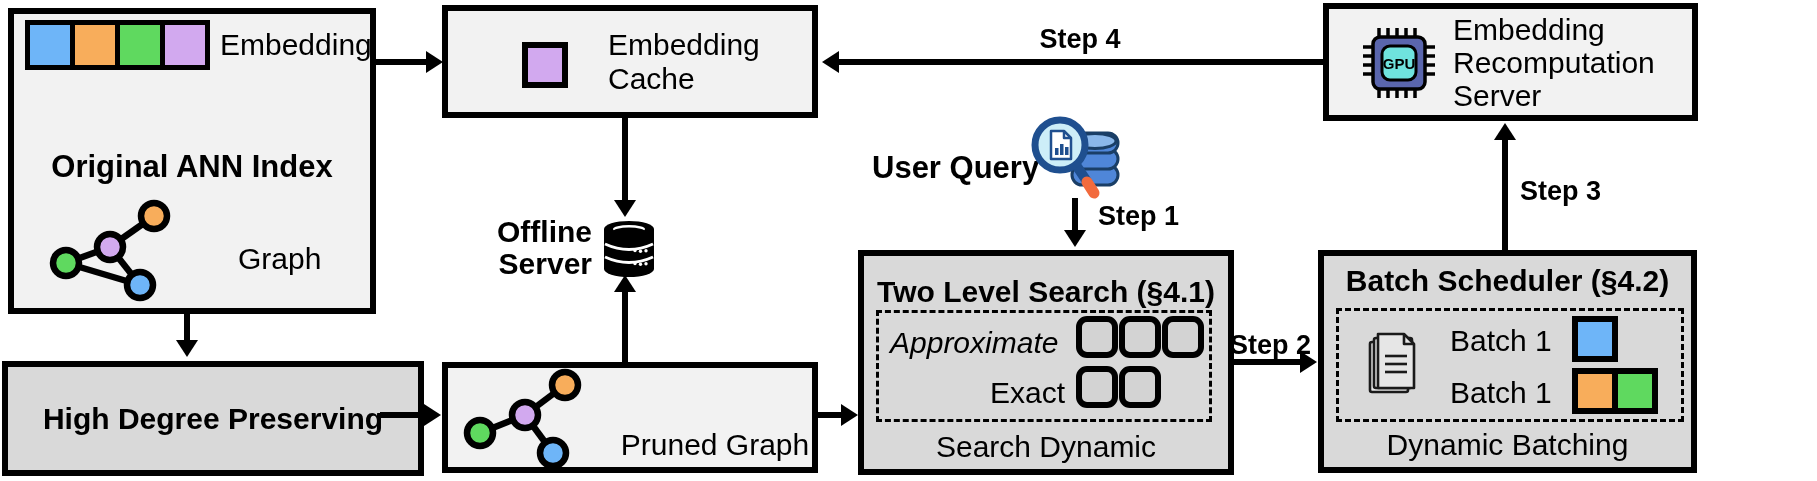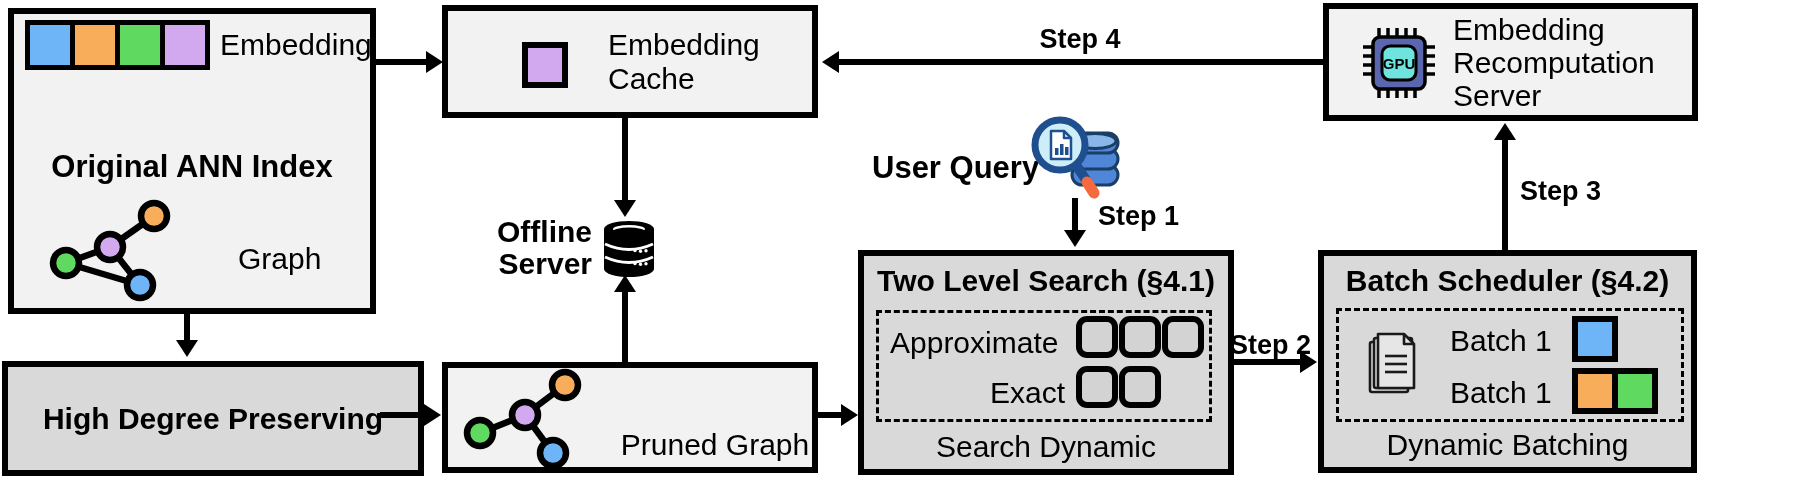--- a/index.html
+++ b/index.html
@@ -123,23 +123,23 @@
     <line x1="57" y1="67" x2="64" y2="78" stroke="var(--handle-tip)" stroke-width="11" stroke-linecap="round"></line>
     <circle cx="30" cy="30" r="25" fill="var(--lens-fill)" stroke="var(--lens-rim)" stroke-width="7"></circle>
     <path d="M21,16 h13 l7,7 v21 h-20 z" fill="#fff" stroke="var(--lens-rim)" stroke-width="2.5" stroke-linejoin="round"></path>
     <path d="M34,16 v7 h7" fill="none" stroke="var(--lens-rim)" stroke-width="2.5" stroke-linejoin="round"></path>
     <rect x="25" y="33" width="3.5" height="7" fill="var(--lens-rim)"></rect>
     <rect x="30" y="29" width="3.5" height="11" fill="var(--lens-rim)"></rect>
     <rect x="35" y="32" width="3.5" height="8" fill="var(--lens-rim)"></rect>
   </svg>
 
   <div class="box bg-gray" style="left:858px;top:250px;width:376px;height:225px;">
-    <div class="txt b30 center" style="top:8px;">Two Level Search (§4.1)</div>
+    <div class="txt b30 center" style="top:19px;">Two Level Search (§4.1)</div>
     <div class="dashed" style="left:12px;top:54px;width:336px;height:112px;"></div>
-    <div class="txt r30" style="left:26px;top:70px;">Approximate</div>
+    <div class="txt r30" style="left:26px;top:70px;font-style:italic;">Approximate</div>
     <div class="queue-row" style="left:212px;top:60px;">
         <div class="queue-square"></div>
         <div class="queue-square"></div>
         <div class="queue-square"></div>
       </div>
     <div class="txt r30" style="left:126px;top:120px;">Exact</div>
     <div class="queue-row" style="left:212px;top:110px;">
         <div class="queue-square"></div>
         <div class="queue-square"></div>
       </div>

